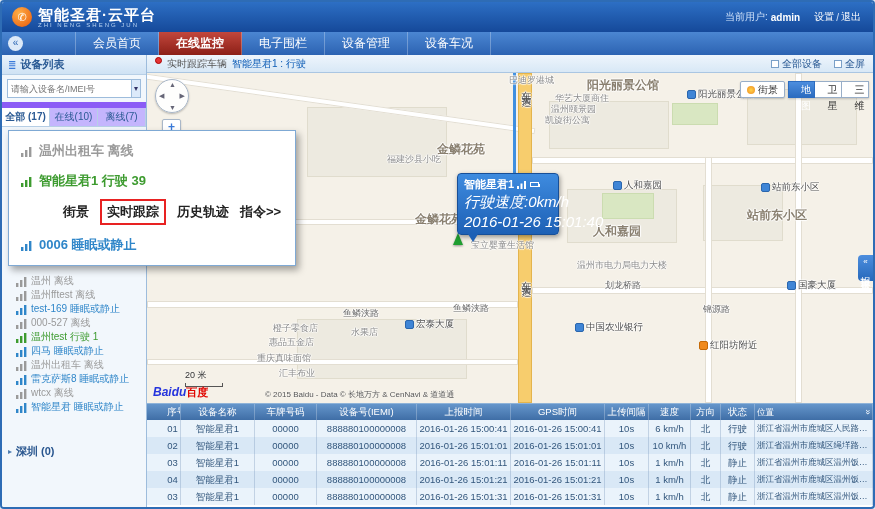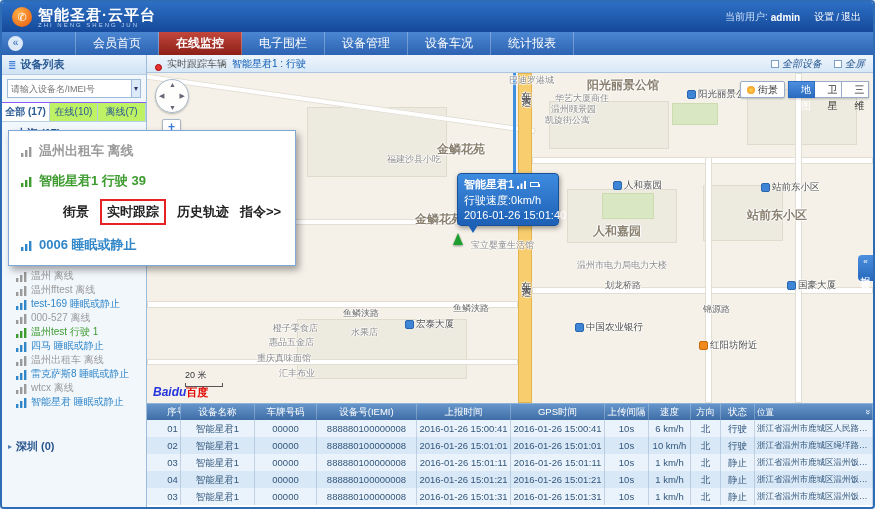--- a/index.html
+++ b/index.html
@@ -38,21 +38,21 @@
   .sidebar { width:145px; flex:none; border-right:1px solid #9dbcdc; background:#f2f7fc;
              display:flex; flex-direction:column; position:relative; }
   .sb-title { height:20px; background:linear-gradient(#eaf3fc,#cfe2f4); border-bottom:1px solid #b7cfe6;
               display:flex; align-items:center; gap:4px; font-size:11px; font-weight:bold; color:#2a5a94; padding:0 6px; }
   .sb-title-icon { color:#3a7ad9; font-size:10px; }
   .sb-search { padding:4px 5px; display:flex; }
   .sb-search input { flex:1; height:19px; border:1px solid #9dbcdc; font-size:9px; padding:0 3px;
                      color:#666; background:#fff; font-family:inherit; }
   .sb-search-caret { width:15px; height:19px; background:#dceafa; border:1px solid #9dbcdc; border-left:0;
                      font-size:8px; color:#336; text-align:center; line-height:18px; cursor:pointer; }
-  .sb-filters { display:flex; border-top:1px solid #8b5cf6; border-bottom:1px solid #b7cfe6; background:#bef264; }
+  .sb-filters { display:flex; border-top:6px solid #8b5cf6; border-bottom:1px solid #b7cfe6; background:#c4b5fd; }
   .sb-filter { flex:1; text-align:center; font-size:10px; line-height:18px; color:#2a5a94;
                border-right:1px solid #b7cfe6; cursor:pointer; white-space:nowrap; }
   .sb-filter.active { background:#fff; font-weight:bold; }
   .sb-tree-node { font-size:11px; font-weight:bold; color:#28558e; padding:4px 6px; display:flex; gap:4px;
                   align-items:center; cursor:pointer; }
   .tri { font-size:8px; color:#4a7ab0; }
   .sb-items { margin-top:124px; }
   .sb-item { display:flex; align-items:center; gap:4px; padding:1px 4px 1px 14px; font-size:10px;
              line-height:12px; white-space:nowrap; cursor:pointer; }
   .st-offline { color:#9a9a9a; }
@@ -67,24 +67,24 @@
   .dp-actions { display:flex; align-items:center; gap:11px; padding:3px 10px 5px 54px;
                 font-size:13px; font-weight:bold; color:#222; }
   .dp-action { cursor:pointer; }
   .dp-action.hl { border:2px solid #e82222; padding:2px 5px; }
 
   
   .main { flex:1; display:flex; flex-direction:column; min-width:0; }
   .map-toolbar { height:18px; background:linear-gradient(#eef5fc,#d8e8f6); border-bottom:1px solid #aac6e2;
                  display:flex; align-items:center; justify-content:space-between; padding:0 8px;
                  font-size:10px; color:#555; }
-  .mt-left { display:flex; align-items:flex-end; gap:5px; }
+  .mt-left { display:flex; align-items:flex-start; gap:5px; }
   .rec-dot { width:7px; height:7px; border-radius:50%; background:#e63333; border:1px solid #a00; }
   .mt-name { color:#0b5bb5; }
-  .mt-right { display:flex; gap:12px; align-items:center; color:#2a5a94; cursor:pointer;font-style:italic; }
+  .mt-right { display:flex; gap:12px; align-items:center; color:#2a5a94; cursor:pointer; }
   .chk { width:8px; height:8px; border:1px solid #7aa0c8; background:#fff; display:inline-block;
          margin-right:3px; vertical-align:-1px; }
 
   
   .map { flex:1; position:relative; background:#f5f1e8; overflow:hidden; }
   .blk { position:absolute; background:#edeae0; border:1px solid #e0dccd; }
   .grn { position:absolute; background:#d9e7c2; border:1px solid #cbdcb0; }
   .rd  { position:absolute; background:#fff; border:1px solid #e3ded2; }
   .rd-main { left:371px; top:0; bottom:0; width:14px; background:#f7cd6d; border-color:#e4b44c; }
   .blue-line { position:absolute; left:366px; top:0; width:3px; height:112px; background:#3f8fe0; }
@@ -122,21 +122,21 @@
   .alarm-tab { position:absolute; right:0; top:182px; width:15px; padding:3px 0 5px;
                background:linear-gradient(#4d8ede,#2668bb); border-radius:4px 0 0 4px; color:#fff;
                text-align:center; cursor:pointer; z-index:30; }
   .alarm-ar { font-size:8px; display:block; line-height:8px; }
   .alarm-txt { writing-mode:vertical-rl; font-size:10px; letter-spacing:2px; margin-top:2px; }
 
   .vpop { position:absolute; left:310px; top:100px; width:102px; background:linear-gradient(#3e8bdf,#1d60b5);
           border:1px solid #174f98; border-radius:4px; color:#fff; padding:3px 6px 4px;
           box-shadow:1px 2px 5px rgba(0,0,0,.4); z-index:20; }
   .vp-title { font-size:11px; font-weight:bold; display:flex; align-items:center; gap:3px; }
-  .vp-line { font-size:11px; margin-top:1px; white-space:nowrap; }
+  .vp-line { font-size:15px; margin-top:1px; white-space:nowrap;font-style:italic; }
   .batt { width:9px; height:5px; border:1px solid #fff; display:inline-block; position:relative; }
   .batt:after { content:""; position:absolute; right:-2px; top:1px; width:1px; height:3px; background:#fff; }
   .vp-tail { position:absolute; left:10px; bottom:-8px; width:0; height:0;
              border-left:5px solid transparent; border-right:5px solid transparent; border-top:8px solid #1d60b5; }
   .vmk { position:absolute; left:306px; top:160px; width:0; height:0; border-left:5px solid transparent;
          border-right:5px solid transparent; border-bottom:12px solid #1f9e30;
          filter:drop-shadow(0 1px 1px rgba(0,0,0,.4)); }
 
   .scale { position:absolute; left:38px; bottom:16px; font-size:9px; color:#333; text-shadow:0 0 2px #fff; }
   .scale-bar { width:38px; height:4px; border:1px solid #555; border-top:0; margin-top:1px; }
@@ -183,21 +183,20 @@
   </div>
 
   <div class="nav">
     <span class="nav-circle">«</span>
     <div class="nav-tabs">
         <div class="nav-tab">会员首页</div>
         <div class="nav-tab active">在线监控</div>
         <div class="nav-tab">电子围栏</div>
         <div class="nav-tab">设备管理</div>
         <div class="nav-tab">设备车况</div>
-        <div class="nav-tab">统计报表</div>
       </div>
   </div>
 
   <div class="body">
 
     <div class="sidebar">
       <div class="sb-title">
         <span class="sb-title-icon">≣</span>
         <span>设备列表</span>
       </div>
@@ -432,20 +431,21 @@
           <div class="alarm-txt">报警提示</div>
         </div>
 
         <div class="scale">
           <span>20 米</span>
           <div class="scale-bar"></div>
         </div>
         <div class="blogo">
           <span class="b1">Baidu</span><span class="b2">百度</span>
         </div>
+        <div class="copy">© 2015 Baidu - Data © 长地万方 &amp; CenNavi &amp; 道道通</div>
       </div>
 
       <div class="grid">
         <div class="t-head">
           <div class="tc c0">序号</div>
             <div class="tc c1">设备名称</div>
             <div class="tc c2">车牌号码</div>
             <div class="tc c3">设备号(IEMI)</div>
             <div class="tc c4">上报时间</div>
             <div class="tc c5">GPS时间</div>

